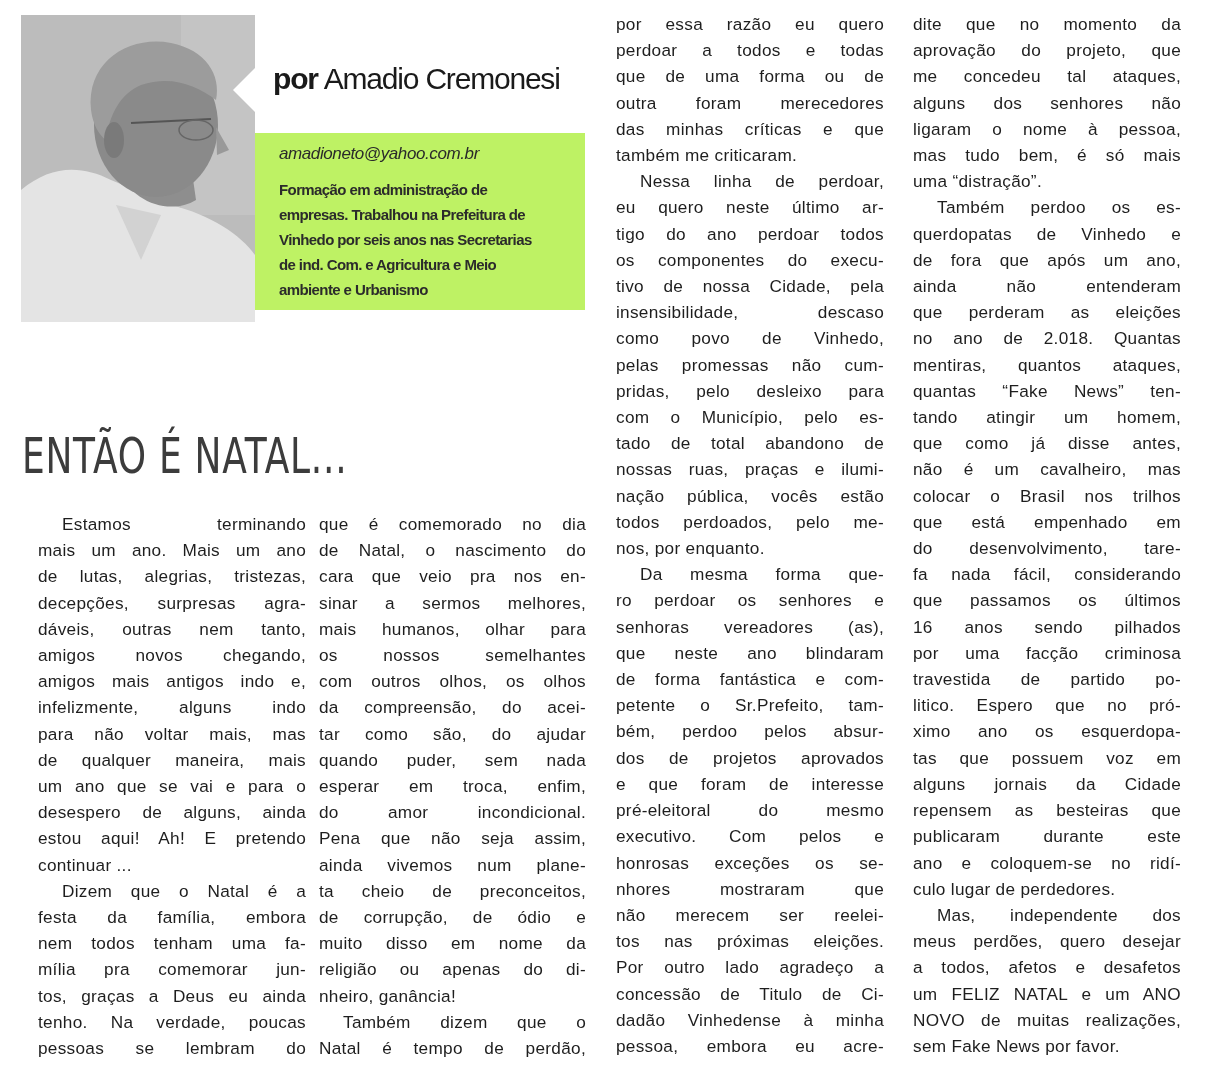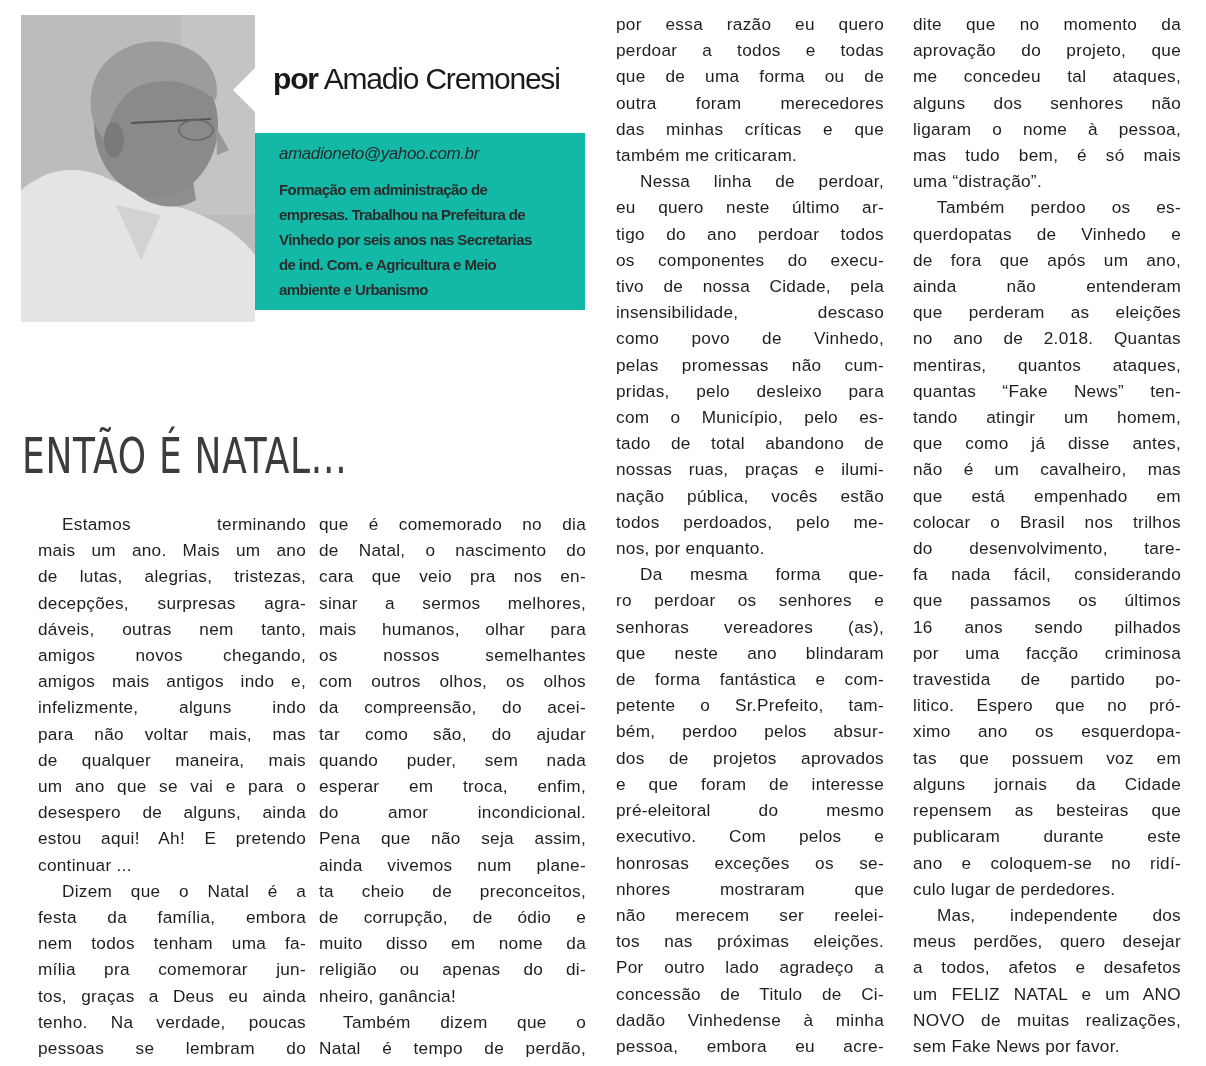--- a/index.html
+++ b/index.html
@@ -13,21 +13,21 @@
     .notch { position: absolute; left: 233px; top: 68px; width: 0; height: 0;
              border-top: 22px solid transparent; border-bottom: 22px solid transparent;
              border-right: 22px solid #ffffff; }
 
     
     .byline { position: absolute; left: 273px; top: 62px; font-family: "Liberation Sans", sans-serif;
               font-size: 30px; color: #1a1a1a; letter-spacing: -1.2px; white-space: nowrap; }
     .byline .por { font-weight: bold; margin-right: 6px; }
 
     
-    .infobox { position: absolute; left: 255px; top: 133px; width: 330px; height: 177px; background: #14b8a6; }
+    .infobox { position: absolute; left: 255px; top: 133px; width: 330px; height: 177px; background: #bef264; }
     .email { position: absolute; left: 24px; top: 11px; font-family: "Liberation Sans", sans-serif;
              font-style: italic; font-size: 17px; color: #2a2a2a; letter-spacing: -0.4px; }
     .bio { position: absolute; left: 24px; top: 44px; width: 300px; font-family: "Liberation Sans", sans-serif;
            font-weight: bold; font-size: 15px; line-height: 25px; color: #2b2b2b; letter-spacing: -0.6px; }
 
     
     .headline { position: absolute; left: 22px; top: 393px; font-family: "DejaVu Sans", sans-serif;
                 font-size: 50px; color: #3c3c3c; transform: scaleX(0.72); transform-origin: left top;
                 letter-spacing: 1px; white-space: nowrap; font-weight: normal; }
 
@@ -186,22 +186,22 @@
     <span class="line">querdopatas de Vinhedo e</span>
     <span class="line">de fora que após um ano,</span>
     <span class="line">ainda não entenderam</span>
     <span class="line">que perderam as eleições</span>
     <span class="line">no ano de 2.018. Quantas</span>
     <span class="line">mentiras, quantos ataques,</span>
     <span class="line">quantas “Fake News” ten-</span>
     <span class="line">tando atingir um homem,</span>
     <span class="line">que como já disse antes,</span>
     <span class="line">não é um cavalheiro, mas</span>
+    <span class="line">colocar o Brasil nos trilhos</span>
     <span class="line">que está empenhado em</span>
-    <span class="line">colocar o Brasil nos trilhos</span>
     <span class="line">do desenvolvimento, tare-</span>
     <span class="line">fa nada fácil, considerando</span>
     <span class="line">que passamos os últimos</span>
     <span class="line">16 anos sendo pilhados</span>
     <span class="line">por uma facção criminosa</span>
     <span class="line">travestida de partido po-</span>
     <span class="line">litico. Espero que no pró-</span>
     <span class="line">ximo ano os esquerdopa-</span>
     <span class="line">tas que possuem voz em</span>
     <span class="line">alguns jornais da Cidade</span>

